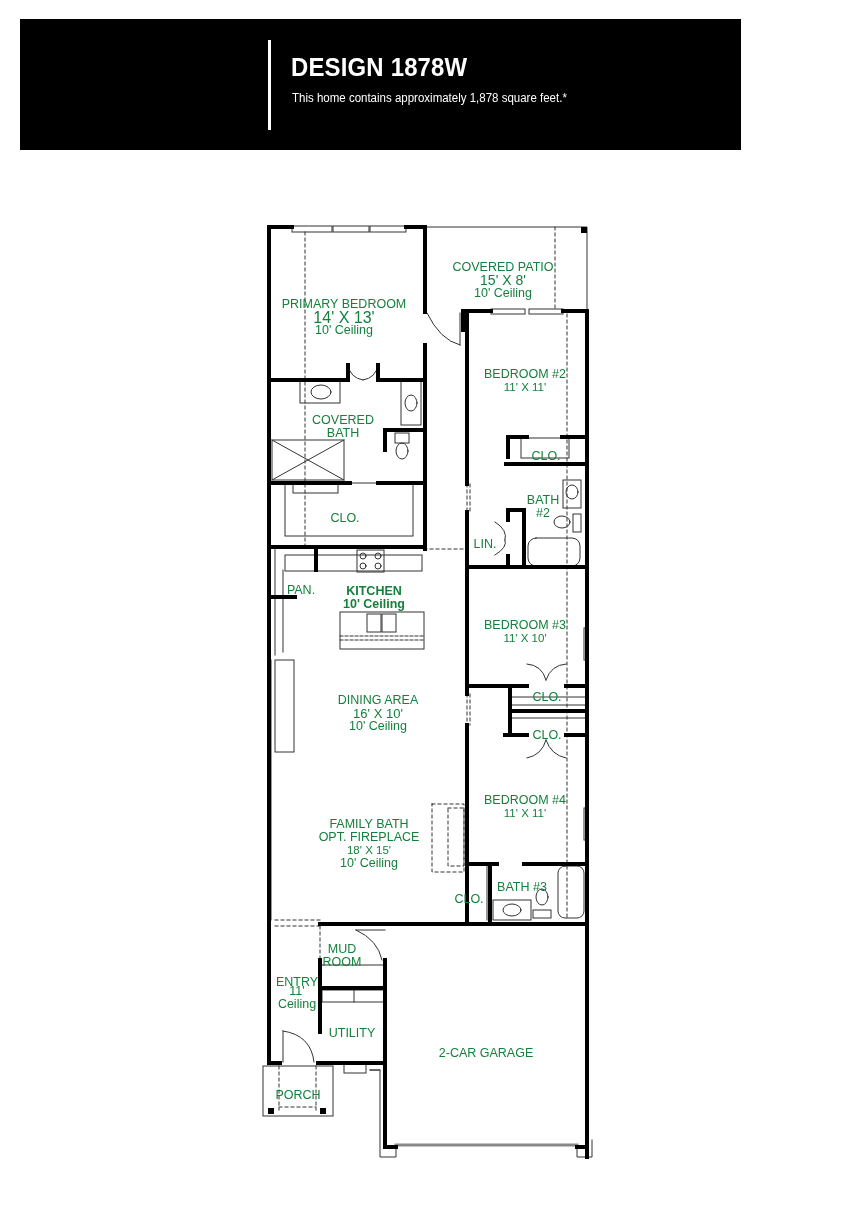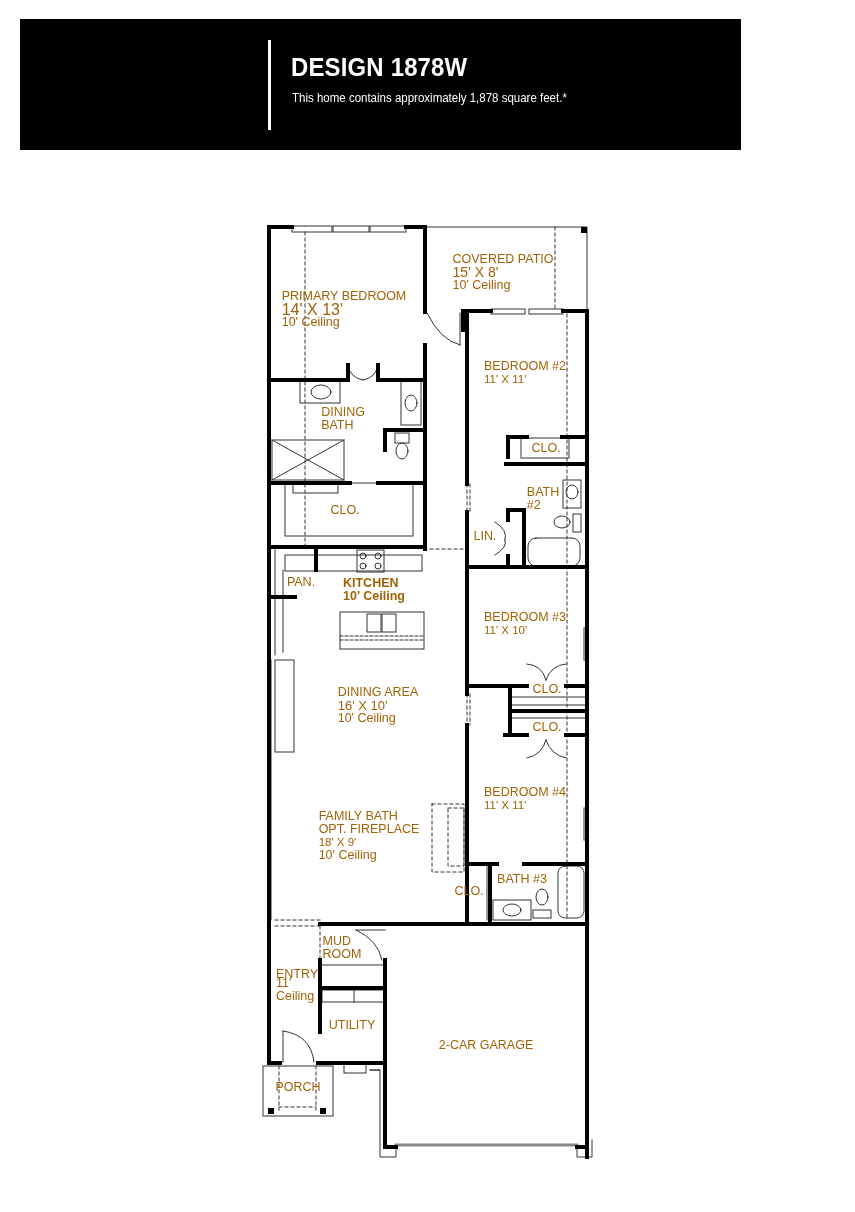--- a/index.html
+++ b/index.html
@@ -2,21 +2,21 @@
 <html><head>
 <meta charset="utf-8">
 <style>
   html, body { margin: 0; padding: 0; background: #ffffff; }
   body { width: 855px; height: 1212px; position: relative; overflow: hidden; font-family: "Liberation Sans", sans-serif; }
   .header { position: absolute; left: 20px; top: 19px; width: 721px; height: 131px; background: #000; }
   .header .divider { position: absolute; left: 248px; top: 21px; width: 3px; height: 90px; background: #fff; }
   .header .title { position: absolute; left: 271px; top: 33px; color: #fff; font-weight: bold; font-size: 26px; letter-spacing: 0.2px; transform: scaleX(0.92); transform-origin: left; white-space: nowrap; }
   .header .subtitle { position: absolute; left: 272px; top: 72px; color: #fff; font-size: 12.5px; transform: scaleX(0.92); transform-origin: left; white-space: nowrap; }
   .plan { position: absolute; left: 0; top: 0; }
-  .lbl { position: absolute; font-size: 12.5px; color: #a16207; line-height: 13px; white-space: nowrap; transform: translateX(-50%); }
+  .lbl { position: absolute; font-size: 12.5px; color: #15803d; text-align: center; line-height: 13px; white-space: nowrap; transform: translateX(-50%); margin-top: 8px; }
 </style>
 </head>
 <body>
 
 <div class="header">
   <div class="divider"></div>
   <div class="title">DESIGN 1878W</div>
   <div class="subtitle">This home contains approximately 1,878 square feet.*</div>
 </div>
 
@@ -209,21 +209,21 @@
 <div class="lbl" style="left:344px;top:290px;">
   <div>PRIMARY BEDROOM</div>
   <div style="font-size:16px">14' X 13'</div>
   <div>10' Ceiling</div>
 </div>
 <div class="lbl" style="left:525px;top:360px;">
   <div>BEDROOM #2</div>
   <div style="font-size:11.5px">11' X 11'</div>
 </div>
 <div class="lbl" style="left:343px;top:406px;">
-  <div>DINING</div>
+  <div>COVERED</div>
   <div>BATH</div>
 </div>
 <div class="lbl" style="left:345px;top:504px;">
   <div>CLO.</div>
 </div>
 <div class="lbl" style="left:546px;top:442px;">
   <div>CLO.</div>
 </div>
 <div class="lbl" style="left:543px;top:486px;">
   <div>BATH</div>
@@ -254,21 +254,21 @@
   <div style="font-size:13px">16' X 10'</div>
   <div>10' Ceiling</div>
 </div>
 <div class="lbl" style="left:525px;top:786px;">
   <div>BEDROOM #4</div>
   <div style="font-size:11.5px">11' X 11'</div>
 </div>
 <div class="lbl" style="left:369px;top:810px;">
   <div>FAMILY BATH</div>
   <div>OPT. FIREPLACE</div>
-  <div style="font-size:11.5px">18' X 9'</div>
+  <div style="font-size:11.5px">18' X 15'</div>
   <div>10' Ceiling</div>
 </div>
 <div class="lbl" style="left:469px;top:885px;">
   <div>CLO.</div>
 </div>
 <div class="lbl" style="left:522px;top:873px;">
   <div>BATH #3</div>
 </div>
 <div class="lbl" style="left:342px;top:935px;">
   <div>MUD</div>

